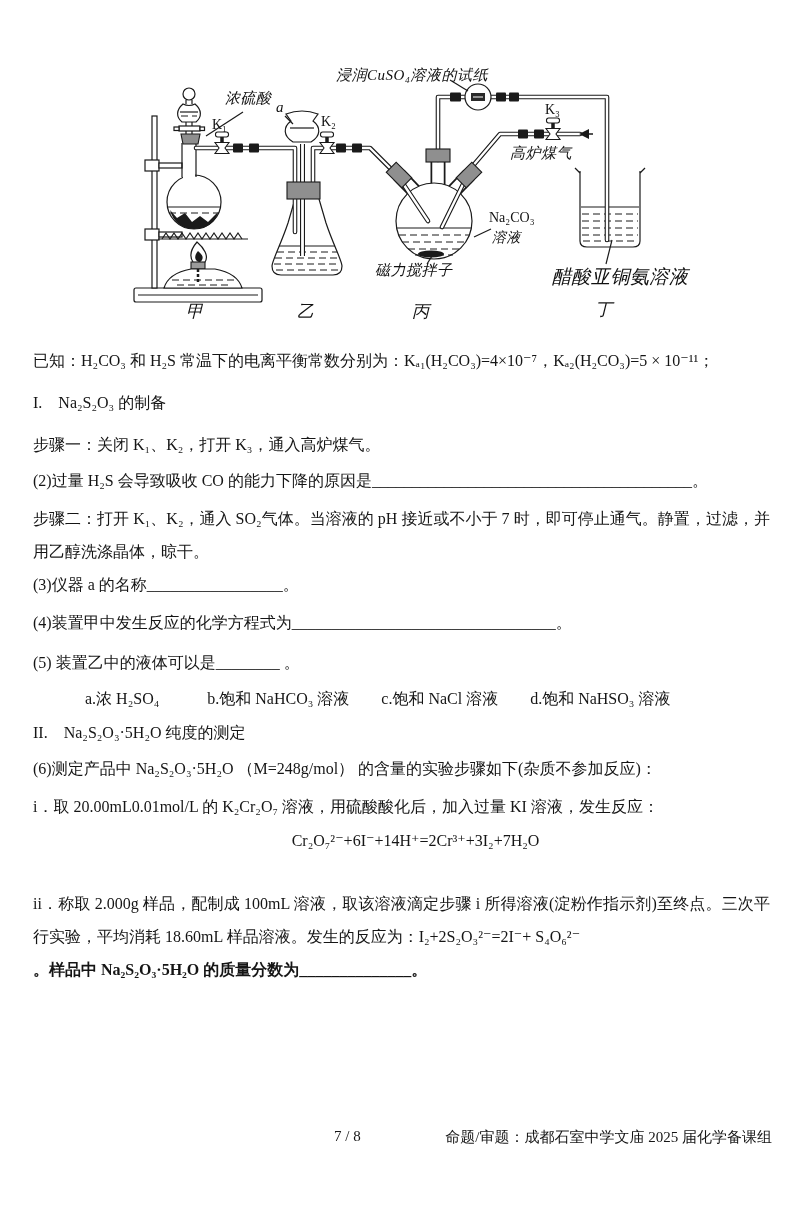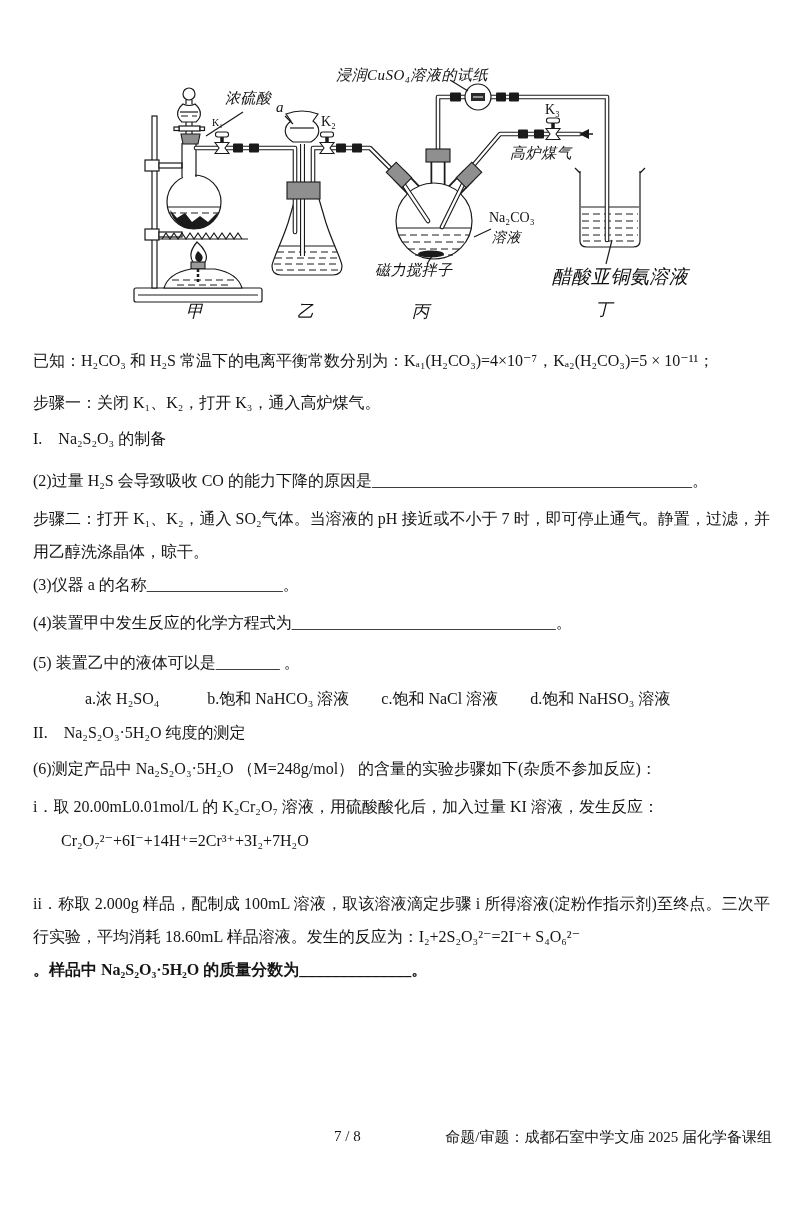--- a/index.html
+++ b/index.html
@@ -23,32 +23,32 @@
   .p-q1{line-height:32px;margin-bottom:8px;}
   .p-q2{margin-bottom:6px;}
   .p-step2{line-height:33px;margin-bottom:2px;}
   .p-q3{margin-bottom:8px;}
   .p-q4{margin-bottom:10px;}
   .p-q5{margin-bottom:6px;}
   .p-opts{margin-bottom:4px;padding-left:52px;text-align:left;}
   .p-sec2{margin-bottom:6px;}
   .p-q6{margin-bottom:8px;}
   .p-stepi{margin-bottom:4px;}
-  .p-eqi{margin-bottom:8px;padding-left:28px;text-align:left;}
+  .p-eqi{margin-bottom:8px;padding-left:28px;text-align:center;}
   .p-stepii{line-height:33px;margin-bottom:2px;margin-top:31px;}
   .p-last{margin-bottom:0;font-weight:bold;}
 
   
   .diagram{position:relative;left:-33px;width:712px;height:276px;margin-bottom:10px;}
   .diagram svg{position:absolute;left:0;top:4px;}
   .dlabel{position:absolute;white-space:nowrap;color:#111;}
   .hand{font-style:italic;letter-spacing:0.5px;}
   .lab-testpaper{left:336px;top:6px;font-size:15px;}
   .lab-h2so4{left:225px;top:29px;font-size:15px;}
-  .lab-k1{left:212px;top:57px;font-size:10px;}
+  .lab-k1{left:212px;top:57px;font-size:14px;}
   .lab-a{left:276px;top:39px;font-size:15px;font-style:italic;}
   .lab-k2{left:321px;top:54px;font-size:14px;}
   .lab-k3{left:545px;top:42px;font-size:14px;}
   .lab-gas{left:510px;top:84px;font-size:15px;}
   .lab-na2co3a{left:489px;top:150px;font-size:14px;}
   .lab-na2co3b{left:492px;top:169px;font-size:14px;}
   .lab-stir{left:375px;top:201px;font-size:15px;}
   .lab-cu{left:552px;top:204px;font-size:19px;}
   .lab-jia{left:186px;top:240px;font-size:17px;}
   .lab-yi{left:297px;top:240px;font-size:17px;}
@@ -248,22 +248,22 @@
     <span class="dlabel hand lab-jia">甲</span>
     <span class="dlabel hand lab-yi">乙</span>
     <span class="dlabel hand lab-bing">丙</span>
     <span class="dlabel hand lab-ding">丁</span>
   </div>
 
   <div class="known-wrap">
     <p class="known-line">已知：H₂CO₃ 和 H₂S 常温下的电离平衡常数分别为：Kₐ₁(H₂CO₃)=4×10⁻⁷，Kₐ₂(H₂CO₃)=5 × 10⁻¹¹；</p>
   </div>
 
+  <p class="line p-sec1">I.　Na₂S₂O₃ 的制备</p>
   <p class="line p-step1">步骤一：关闭 K₁、K₂，打开 K₃，通入高炉煤气。</p>
-  <p class="line p-sec1">I.　Na₂S₂O₃ 的制备</p>
   <p class="line p-q2">(2)过量 H₂S 会导致吸收 CO 的能力下降的原因是________________________________________。</p>
   <p class="line p-step2">步骤二：打开 K₁、K₂，通入 SO₂气体。当溶液的 pH 接近或不小于 7 时，即可停止通气。静置，过滤，并用乙醇洗涤晶体，晾干。</p>
   <p class="line p-q3">(3)仪器 a 的名称_________________。</p>
   <p class="line p-q4">(4)装置甲中发生反应的化学方程式为_________________________________。</p>
   <p class="line p-q5">(5) 装置乙中的液体可以是________ 。</p>
   <p class="line p-opts">a.浓 H₂SO₄　　　b.饱和 NaHCO₃ 溶液　　c.饱和 NaCl 溶液　　d.饱和 NaHSO₃ 溶液</p>
   <p class="line p-sec2">II.　Na₂S₂O₃·5H₂O 纯度的测定</p>
   <p class="line p-q6">(6)测定产品中 Na₂S₂O₃·5H₂O （M=248g/mol） 的含量的实验步骤如下(杂质不参加反应)：</p>
   <p class="line p-stepi">i．取 20.00mL0.01mol/L 的 K₂Cr₂O₇ 溶液，用硫酸酸化后，加入过量 KI 溶液，发生反应：</p>
   <p class="line p-eqi">Cr₂O₇²⁻+6I⁻+14H⁺=2Cr³⁺+3I₂+7H₂O</p>

